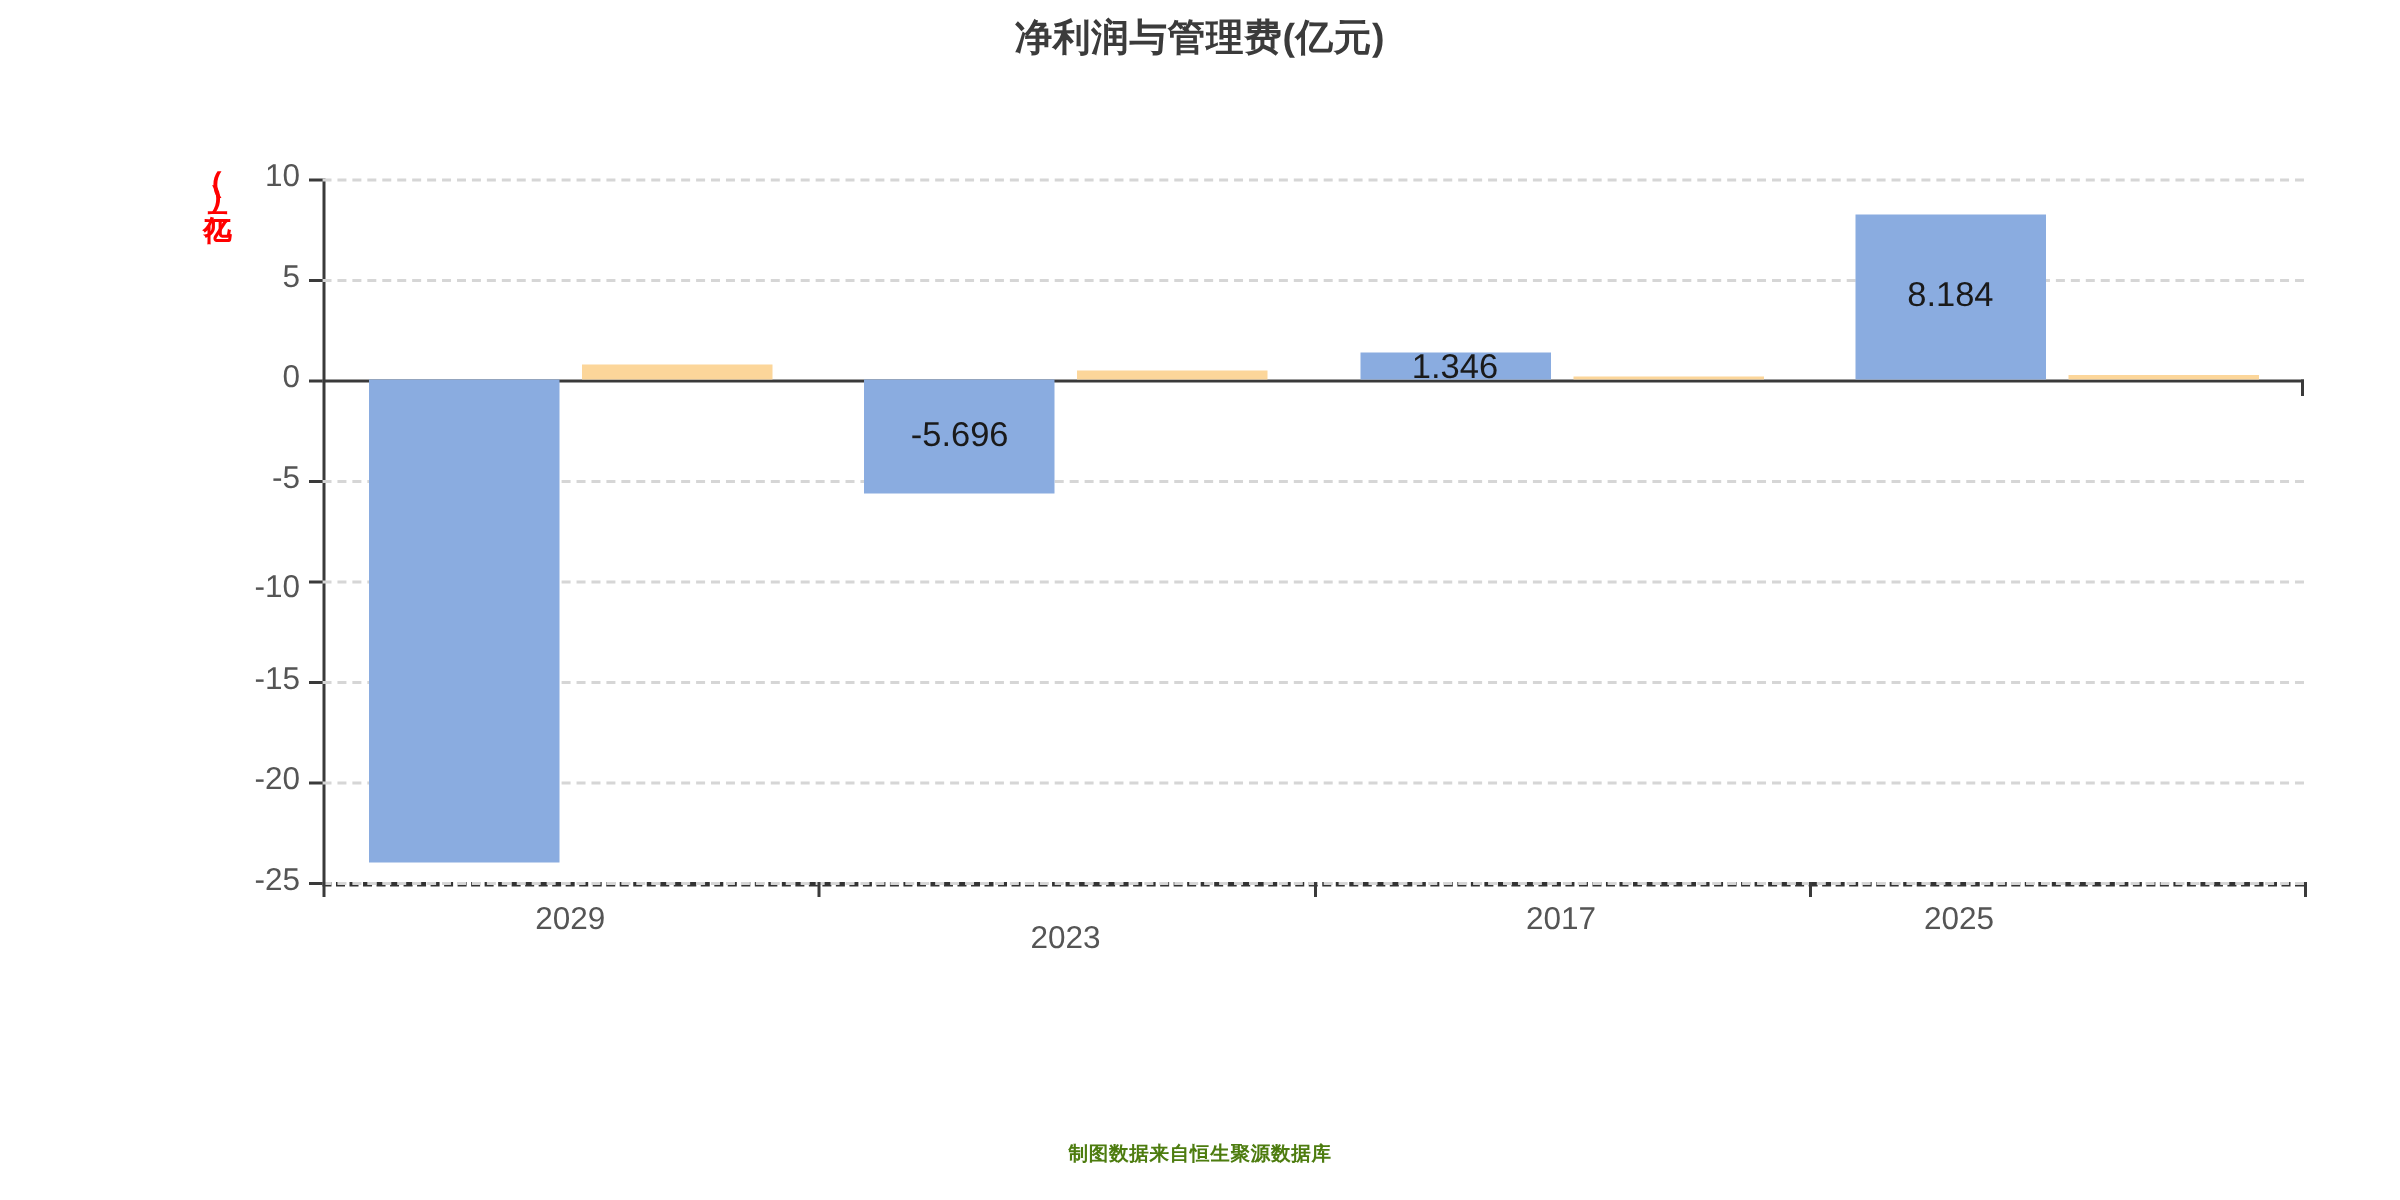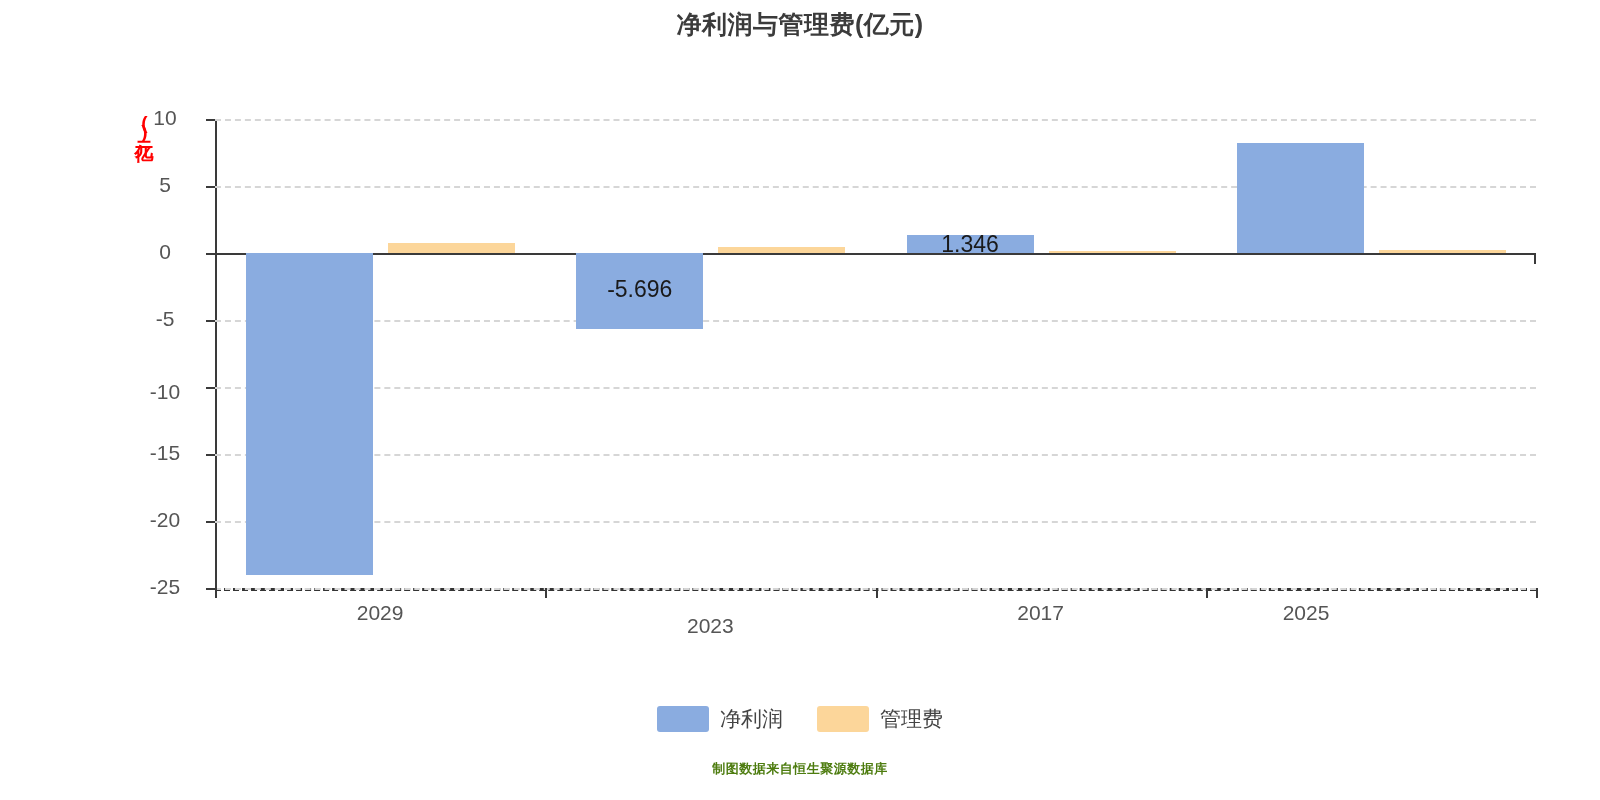--- a/index.html
+++ b/index.html
@@ -27,21 +27,21 @@
     border-top:2px solid #3a3a3a;
   }
   .yaxis-line{
     position:absolute;left:215px;top:119px;width:0;height:470px;
     border-left:2px solid #3a3a3a;
   }
   .ytick{
     position:absolute;width:9px;height:0;border-top:2px solid #3a3a3a;left:206px;
   }
   .ylabel{
-    position:absolute;right:0;text-align:center;width:70px;
+    position:absolute;right:0;text-align:right;width:70px;
     font-size:21px;color:#555555;transform:translateY(-13px);
   }
   .ylabels{position:absolute;left:120px;top:119px;width:80px;height:470px;}
 
   .yaxis-title{
     position:absolute;left:131px;top:112px;
     font-size:19px;color:#ff0000;font-weight:bold;
     writing-mode:vertical-rl;text-orientation:upright;
     letter-spacing:-4px;
   }
@@ -118,48 +118,39 @@
       <div class="gridline" style="top: 335px;"></div>
       <div class="gridline" style="top: 402px;"></div>
       <div class="gridline" style="top: 469px;"></div>
       <div class="zerotick" style="left: 1319px; top: 134px;"></div>
       <div class="bar bar-blue" title="净利润 2022: -24.058" style="left: 31px; top: 134px; width: 127px; height: 322.377px;"></div>
       <div class="bar bar-blue" title="净利润 2023: -5.696" style="left: 361.25px; top: 134px; width: 127px; height: 76.3264px;"></div>
       <div class="bar-label" style="width: 207px; left: 321.25px; top: 157.163px;">-5.696</div>
       <div class="bar bar-blue" title="净利润 2024: 1.346" style="left: 691.5px; top: 115.964px; width: 127px; height: 18.0364px;"></div>
       <div class="bar-label" style="width: 207px; left: 651.5px; top: 111.964px;">1.346</div>
       <div class="bar bar-blue" title="净利润 2025: 8.184" style="left: 1021.75px; top: 24.3344px; width: 127px; height: 109.666px;"></div>
+      <div class="bar-label" style="width: 207px; left: 981.75px; top: 64.1672px;">8.184</div>
       <div class="bar bar-orange" title="管理费 2022: 0.75" style="left: 173px; top: 123.95px; width: 127px; height: 10.05px;"></div>
       <div class="bar bar-orange" title="管理费 2023: 0.42" style="left: 503.25px; top: 128.372px; width: 127px; height: 5.628px;"></div>
       <div class="bar bar-orange" title="管理费 2024: 0.18" style="left: 833.5px; top: 131.588px; width: 127px; height: 2.412px;"></div>
       <div class="bar bar-orange" title="管理费 2025: 0.2" style="left: 1163.75px; top: 131.32px; width: 127px; height: 2.68px;"></div>
     </div>
 
   <div id="xaxis">
       <div class="xtick" style="left: 215px;"></div>
       <div class="xlabel" style="left: 320.125px;">2029</div>
       <div class="xtick" style="left: 545.25px;"></div>
       <div class="xlabel" style="left: 650.375px; margin-top: 13px;">2023</div>
       <div class="xtick" style="left: 875.5px;"></div>
       <div class="xlabel" style="left: 980.625px;">2017</div>
       <div class="xtick" style="left: 1205.75px;"></div>
       <div class="xlabel" style="left: 1246px;">2025</div>
       <div class="xtick" style="left: 1536px;"></div>
     </div>
 
-  <div class="legend" id="legend">
-      <div class="legend-item">
-        <span class="legend-swatch" style="background: rgb(138, 172, 224);"></span>
-        <span class="legend-text">净利润</span>
-      </div>
-      <div class="legend-item">
-        <span class="legend-swatch" style="background: rgb(252, 214, 154);"></span>
-        <span class="legend-text">管理费</span>
-      </div>
-    </div>
 
   <div class="footer">制图数据来自恒生聚源数据库</div>
 
 <div class="ytick" style="top: 119px;"></div>
     <div class="ytick" style="top: 186px;"></div>
     <div class="ytick" style="top: 253px;"></div>
     <div class="ytick" style="top: 320px;"></div>
     <div class="ytick" style="top: 387px;"></div>
     <div class="ytick" style="top: 454px;"></div>
     <div class="ytick" style="top: 521px;"></div>

